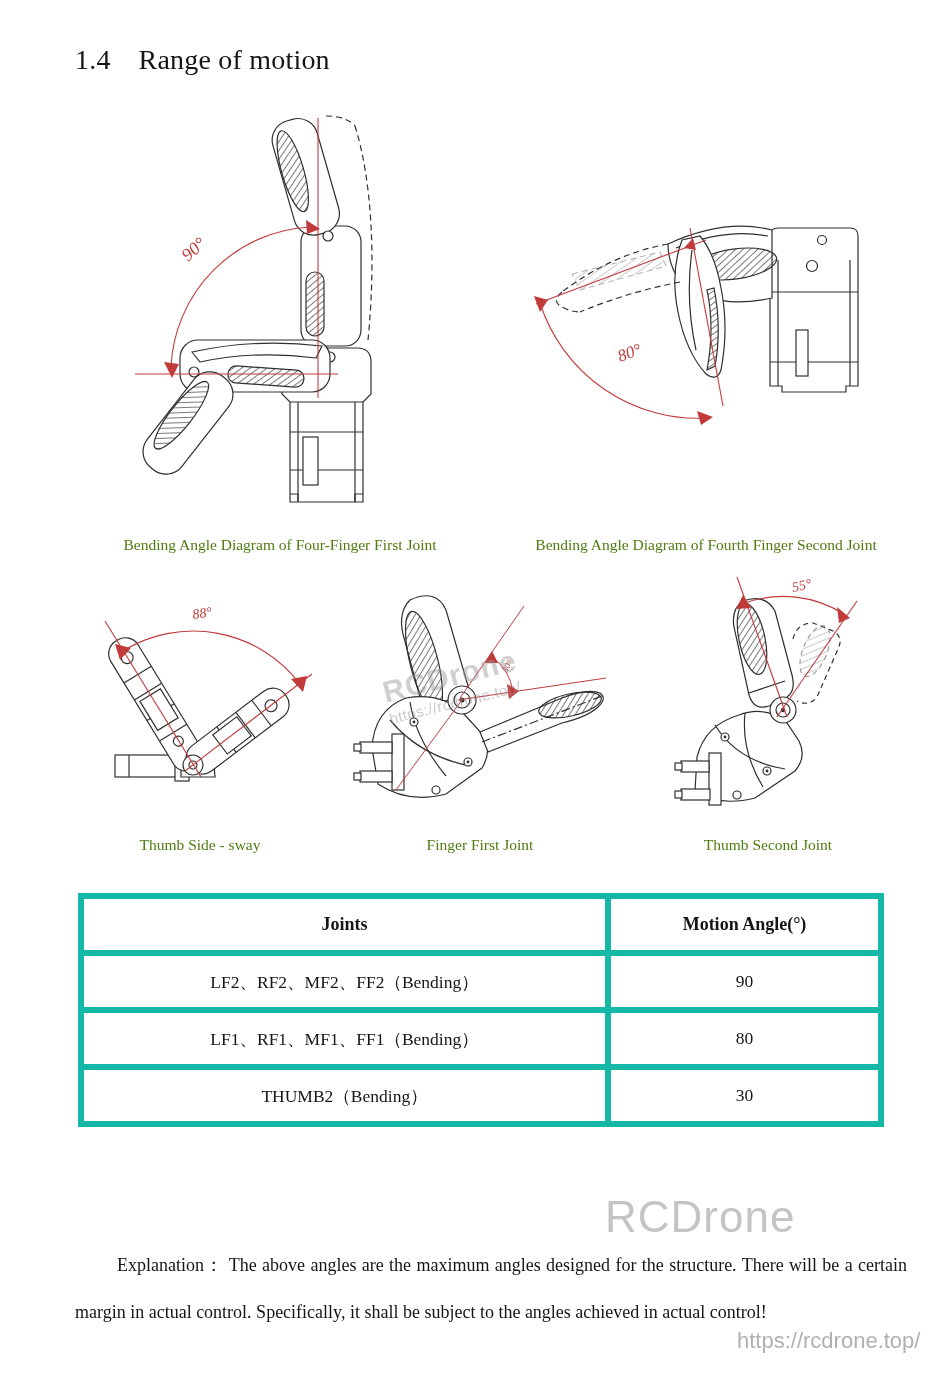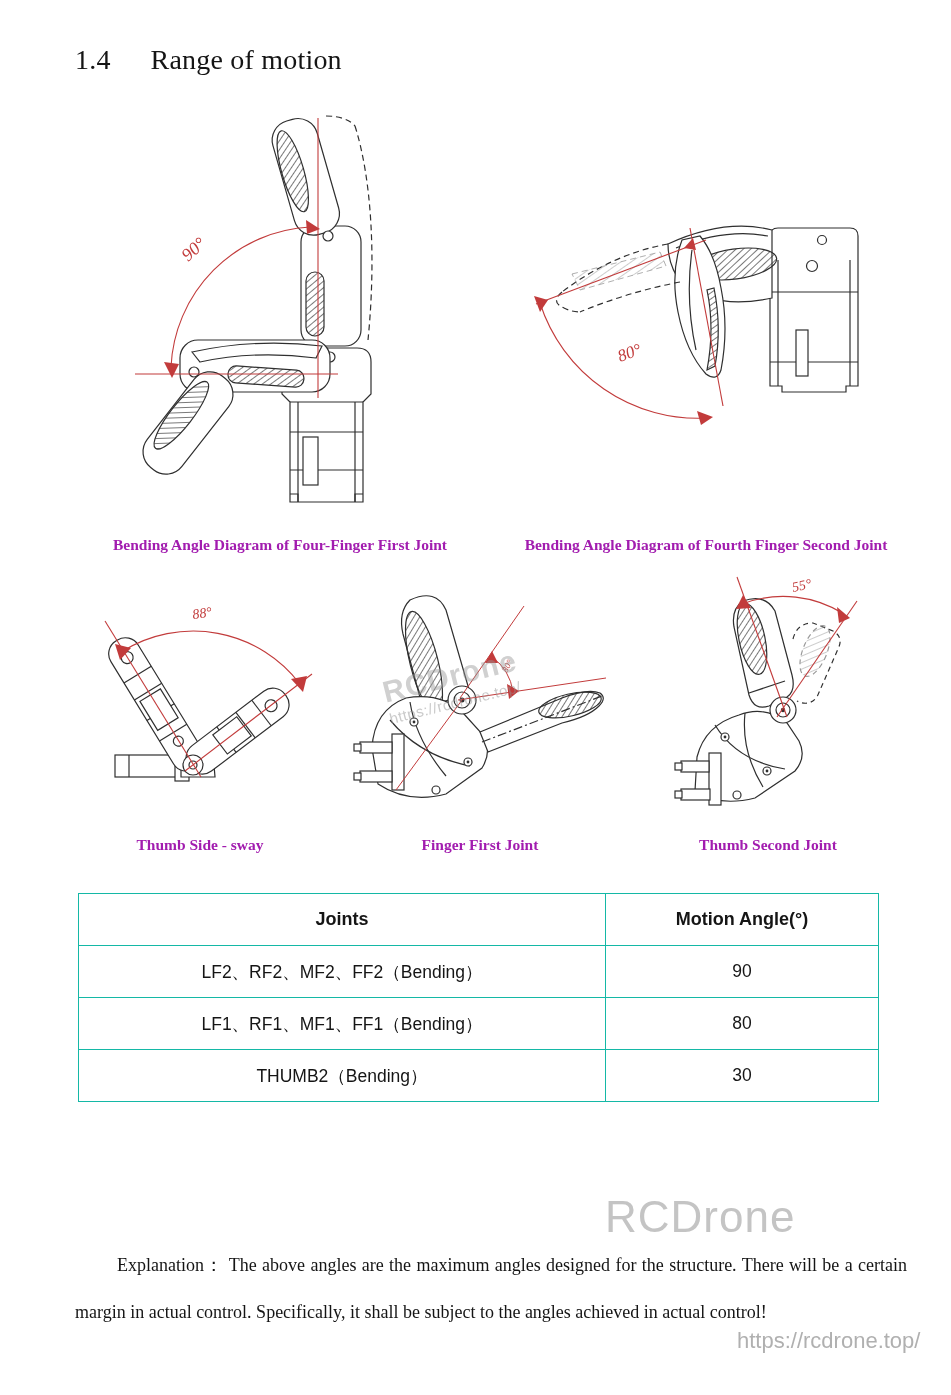--- a/index.html
+++ b/index.html
@@ -1,25 +1,25 @@
 <!DOCTYPE html>
 <html><head>
 <meta charset="utf-8">
 <style>
   html,body{margin:0;padding:0;background:#e8e8e8;}
   .page{position:relative;width:951px;height:1395px;background:#ffffff;margin:0 auto;
         font-family:"Liberation Serif",serif;color:#151515;overflow:hidden;}
   .doc-title{position:absolute;left:75px;top:44px;font-size:28px;letter-spacing:.2px;}
-  .doc-title .num{display:inline-block;margin-right:40px;text-align:right;}
-  .caption{position:absolute;font-size:15.5px;text-align:center;color:#a21caf;font-weight:bold;}
+  .doc-title .num{display:inline-block;margin-right:28px;text-align:right;}
+  .caption{position:absolute;font-size:15.5px;text-align:center;color:#4d7c0f;}
   svg.fig{position:absolute;}
   
   table.motion{position:absolute;left:78px;top:893px;width:800px;border-collapse:collapse;table-layout:fixed;background:transparent;}
-  .motion th,.motion td{border:1px solid #14b8a6;height:51px;text-align:center;vertical-align:middle;
-        font-size:17.5px;font-weight:normal;padding:0;font-family:Liberation Sans, sans-serif;}
+  .motion th,.motion td{border:6px solid #14b8a6;height:51px;text-align:center;vertical-align:middle;
+        font-size:17.5px;font-weight:normal;padding:0;font-family:Liberation Serif, serif;}
   .motion th{font-weight:bold;font-size:18px;}
   
   .expl{position:absolute;left:75px;top:1224px;width:832px;font-size:18px;line-height:46.5px;
         text-align:justify;text-indent:42px;z-index:2;}
   .expl .lbl{font-weight:normal;}
   
   .wm-diag{position:absolute;left:382px;top:648px;width:230px;transform:rotate(-14deg);
         font-family:"Liberation Sans",sans-serif;text-align:left;color:rgba(150,150,150,.45);z-index:3;pointer-events:none;}
   .wm-diag .b{font-size:30px;font-weight:700;letter-spacing:1px;}
   .wm-diag .u{font-size:15px;letter-spacing:.5px;margin-top:1px;color:rgba(150,150,150,.5);}

